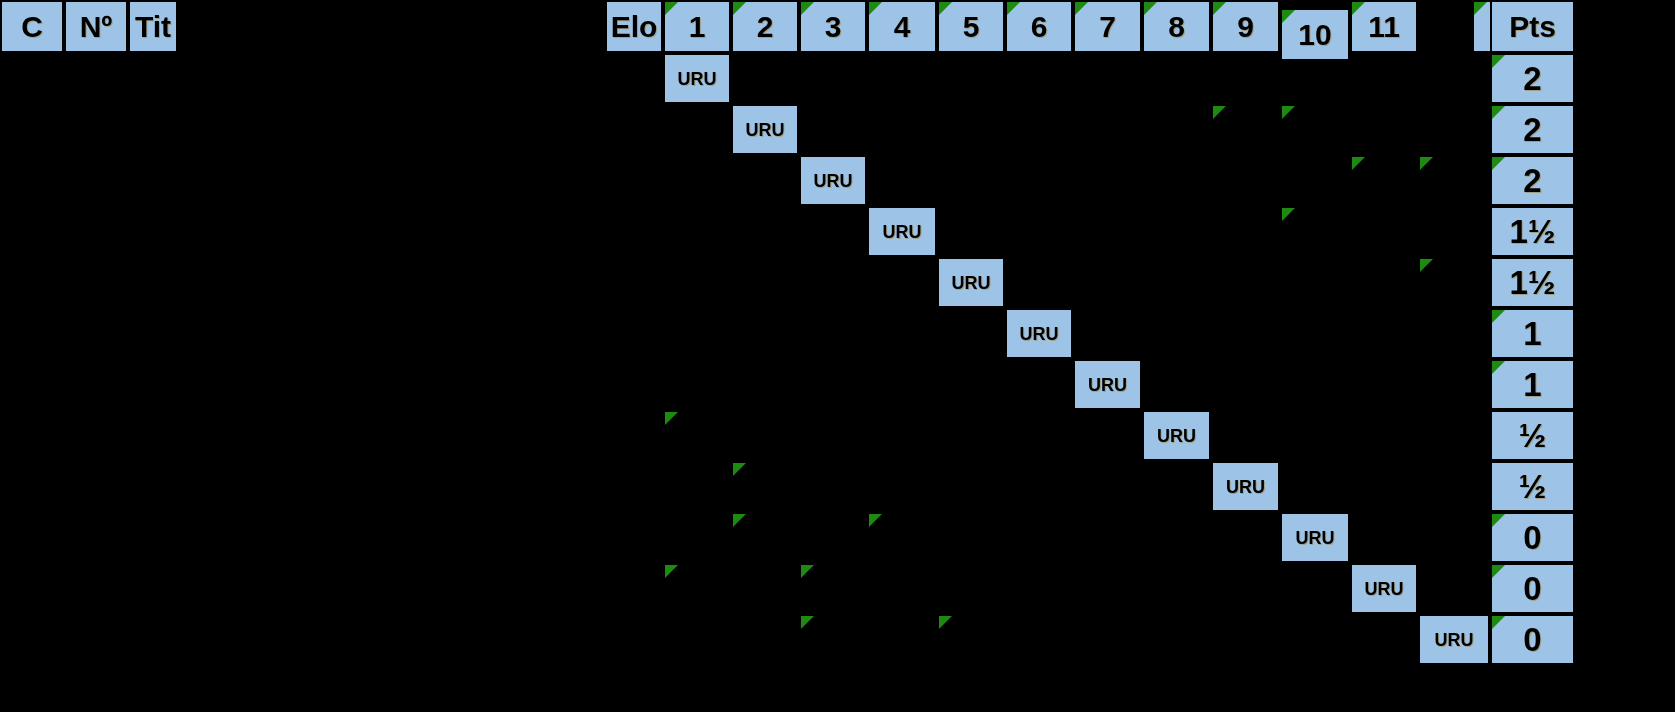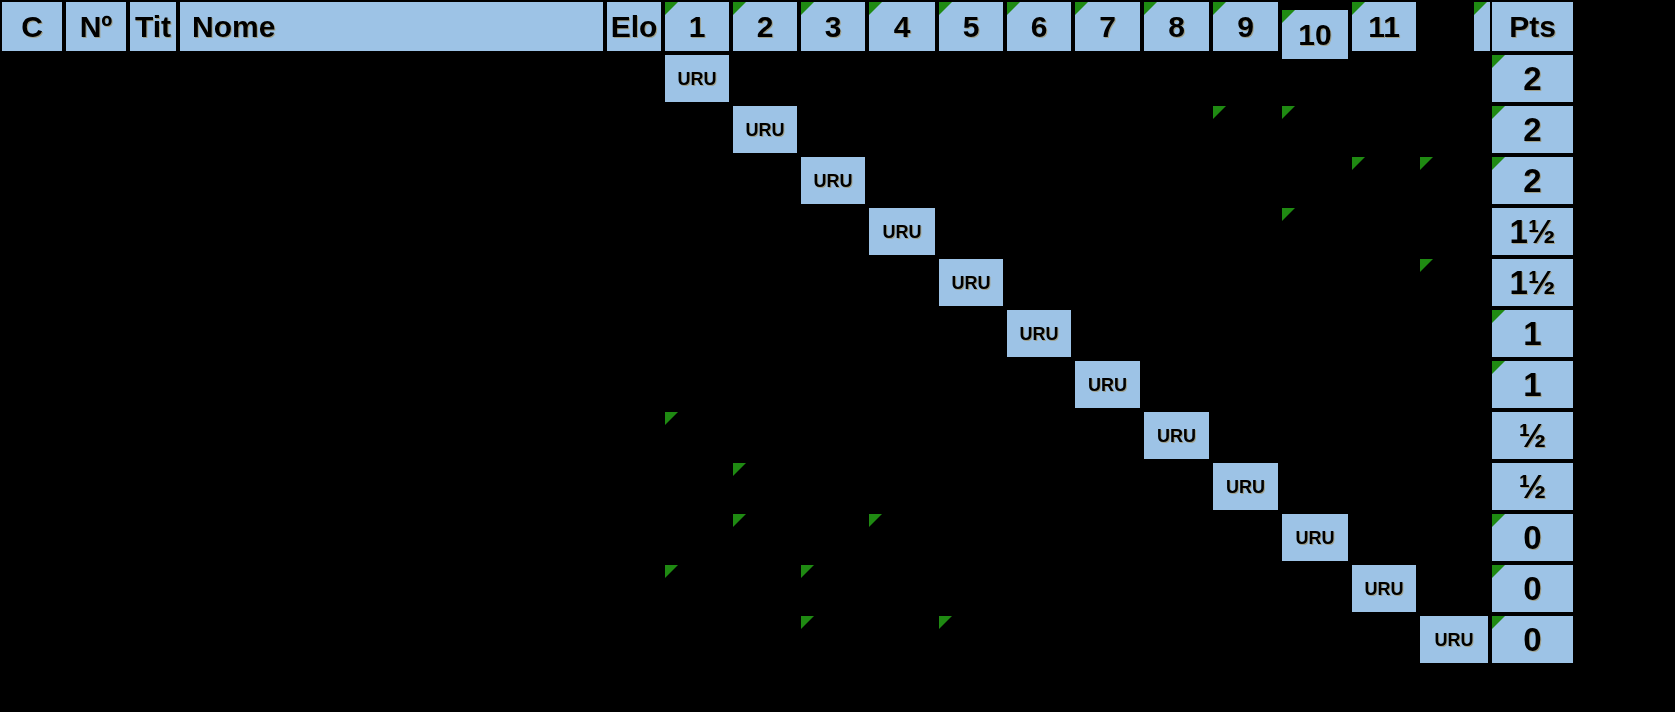--- a/index.html
+++ b/index.html
@@ -84,23 +84,20 @@
 <div id="crosstable" style="background: rgb(0, 0, 0);">
     <div class="cell header-cell" style="left: 0px; top: 0px; width: 64px; height: 53px;">
       <span>C</span>
     </div>
     <div class="cell header-cell" style="left: 64px; top: 0px; width: 64px; height: 53px; text-align: right;">
       <span>Nº</span>
     </div>
     <div class="cell header-cell" style="left: 128px; top: 0px; width: 50px; height: 53px;">
       <span>Tit</span>
     </div>
-    <div class="cell header-cell align-left" style="left: 178px; top: 0px; width: 427px; height: 53px;">
-      <span>Nome</span>
-    </div>
     <div class="cell header-cell" style="left: 605px; top: 0px; width: 58px; height: 53px;">
       <span>Elo</span>
     </div>
     <div class="cell header-cell" style="left: 663px; top: 0px; width: 68px; height: 53px;">
       <span>1</span>
       <span class="marker"></span>
     </div>
     <div class="cell header-cell" style="left: 731px; top: 0px; width: 68px; height: 53px;">
       <span>2</span>
       <span class="marker"></span>

